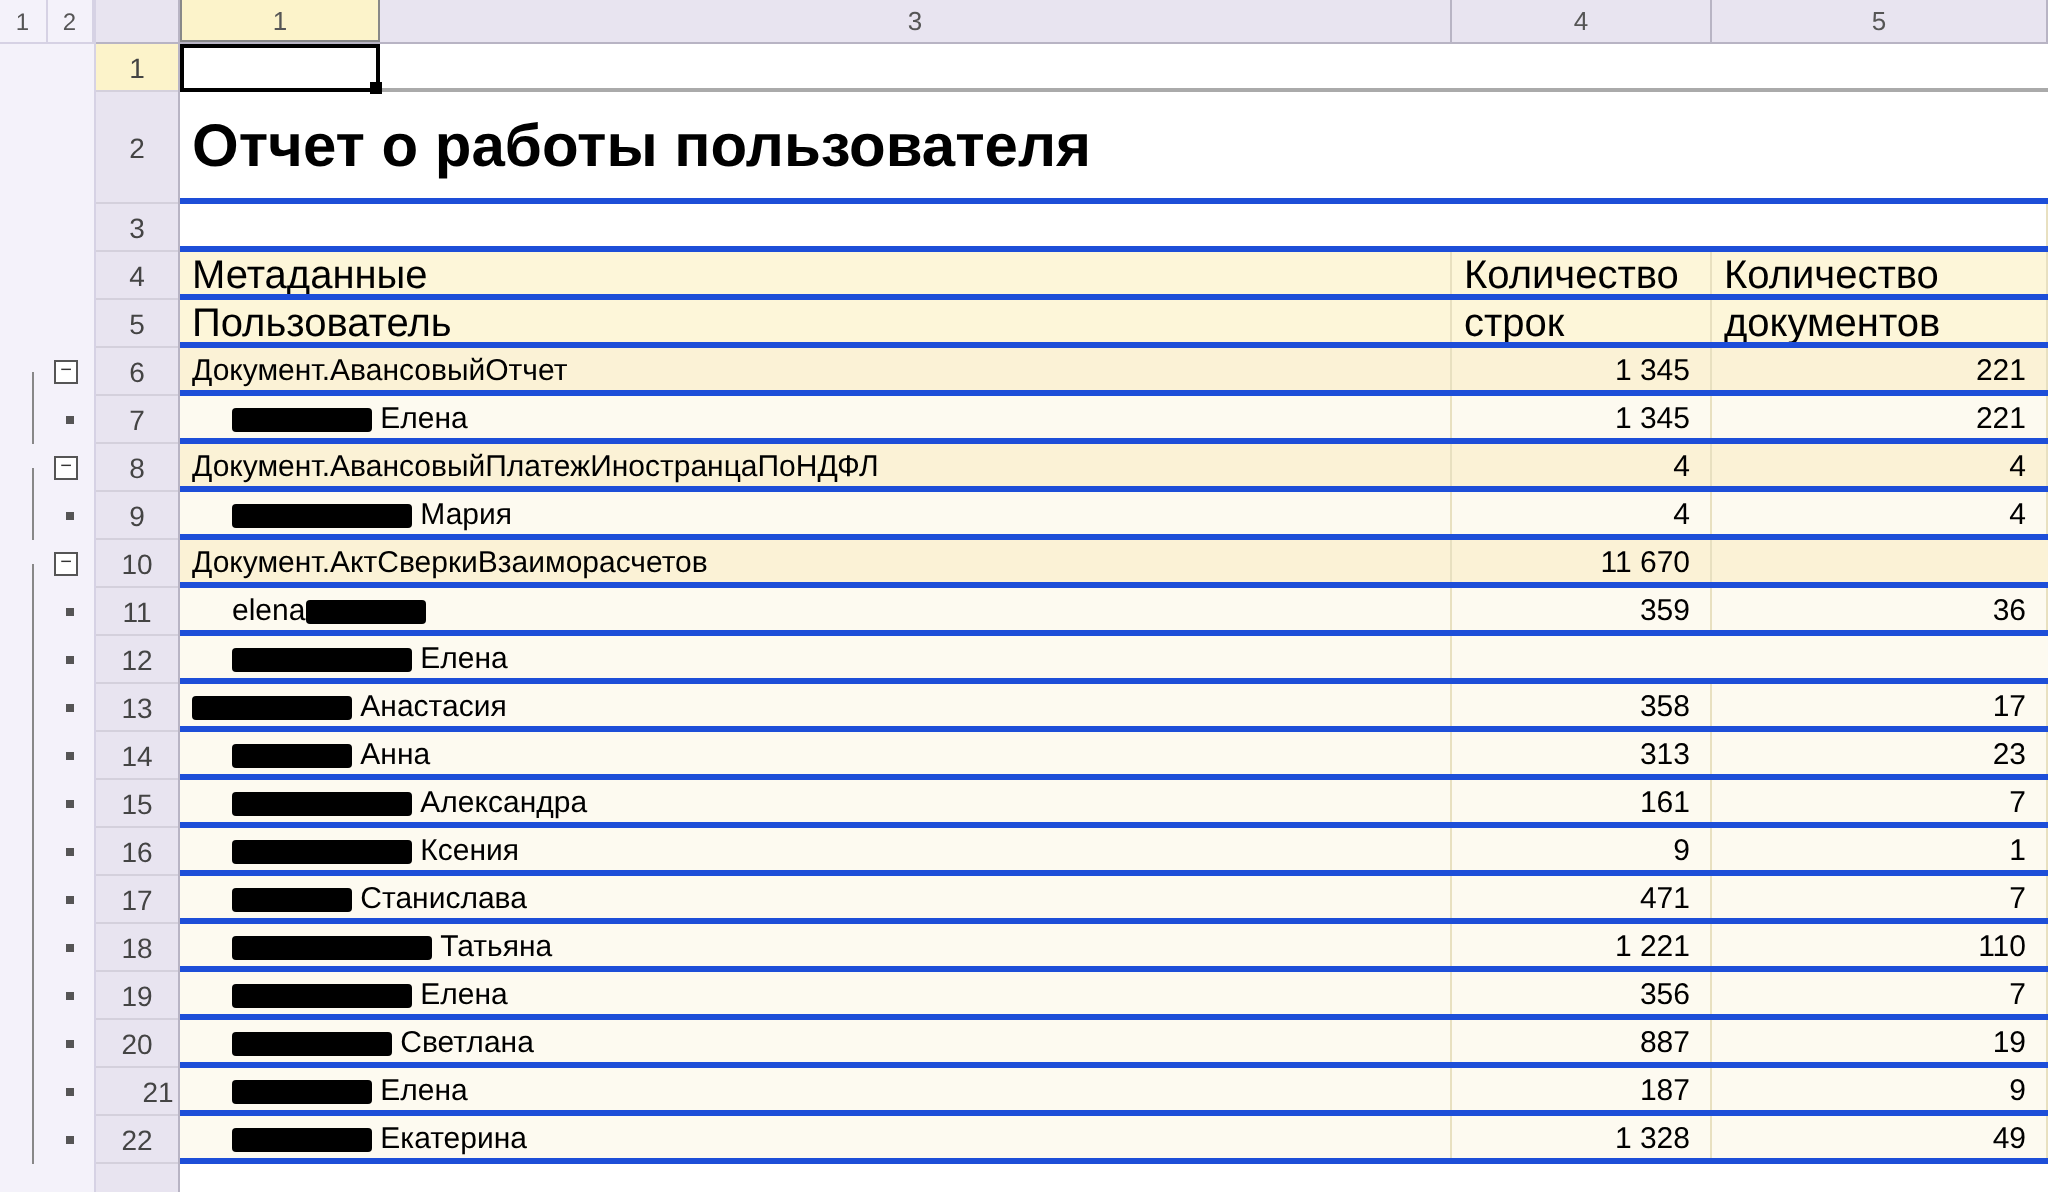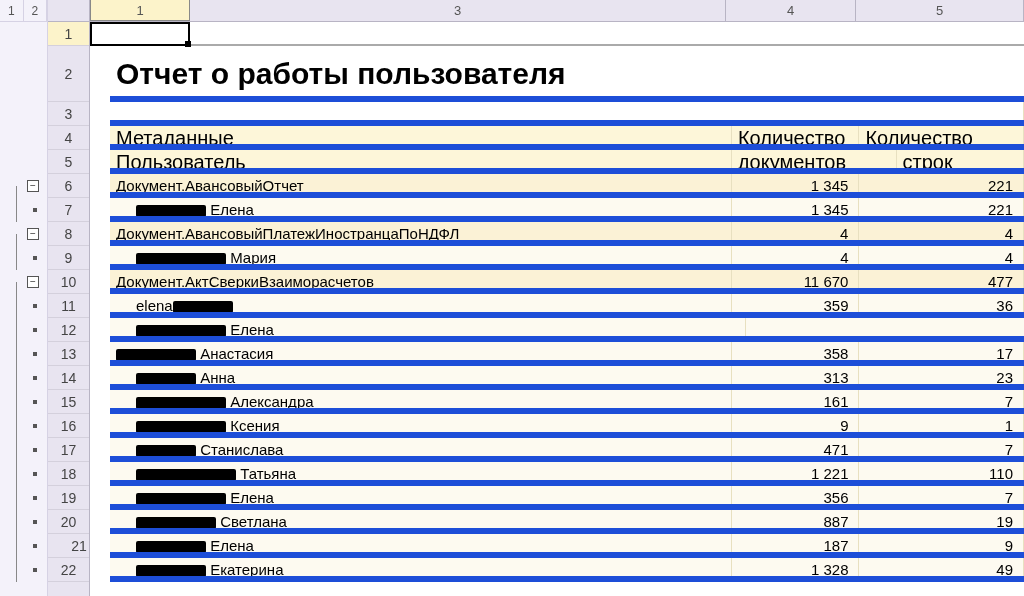--- a/index.html
+++ b/index.html
@@ -98,22 +98,21 @@
     .col-1 { width: 100px; background: #fcf3ca; border: 1px solid #888; border-top: none; }
     .col-3 { width: 536px; }
     .col-4 { width: 130px; }
     .col-5 { width: 168px; }
     .grid {
       position: relative;
     }
     .row {
       height: 24px;
       display: flex;
-      border-bottom: 6px solid #1d4ed8;
-      margin-left: 20px;
+      border-bottom: 3px solid #1d4ed8;
     }
     .row.h2 { height: 56px; }
     .cell {
       border-right: 1px solid #e8e0c0;
       padding: 2px 6px;
       line-height: 20px;
       white-space: nowrap;
       overflow: hidden;
     }
     .cellA { width: 636px; }
@@ -275,22 +274,22 @@
       <div class="row">
         <div class="cell" style="width:934px;"></div>
       </div>
       <div class="row hdr">
         <div class="cell cellA">Метаданные</div>
         <div class="cell cellB" style="text-align:left;">Количество</div>
         <div class="cell cellC" style="text-align:left;">Количество</div>
       </div>
       <div class="row hdr">
         <div class="cell cellA">Пользователь</div>
+        <div class="cell cellB" style="text-align:left;">строк</div>
         <div class="cell cellC" style="text-align:left;">документов</div>
-        <div class="cell cellB" style="text-align:left;">строк</div>
       </div>
 
     <div class="row grp">
           <div class="cell cellA">Документ.АвансовыйОтчет</div>
           <div class="cell cellB">1 345</div>
           <div class="cell cellC">221</div>
         </div>
         <div class="row det">
           <div class="cell cellA" style="padding-left: 26px;"><span class="scribble" style="width: 70px;"></span><span> Елена</span></div>
           <div class="cell cellB">1 345</div>
@@ -302,21 +301,20 @@
           <div class="cell cellC">4</div>
         </div>
         <div class="row det">
           <div class="cell cellA" style="padding-left: 26px;"><span class="scribble" style="width: 90px;"></span><span> Мария</span></div>
           <div class="cell cellB">4</div>
           <div class="cell cellC">4</div>
         </div>
         <div class="row grp">
           <div class="cell cellA">Документ.АктСверкиВзаиморасчетов</div>
           <div class="cell cellB">11 670</div>
-          <div class="cell cellC">477</div>
         </div>
         <div class="row det">
           <div class="cell cellA" style="padding-left: 26px;"><span>elena</span><span class="scribble" style="width: 60px;"></span></div>
           <div class="cell cellB">359</div>
           <div class="cell cellC">36</div>
         </div>
         <div class="row det">
           <div class="cell cellA" style="padding-left: 26px;"><span class="scribble" style="width: 90px;"></span><span> Елена</span></div>
         </div>
         <div class="row det">

